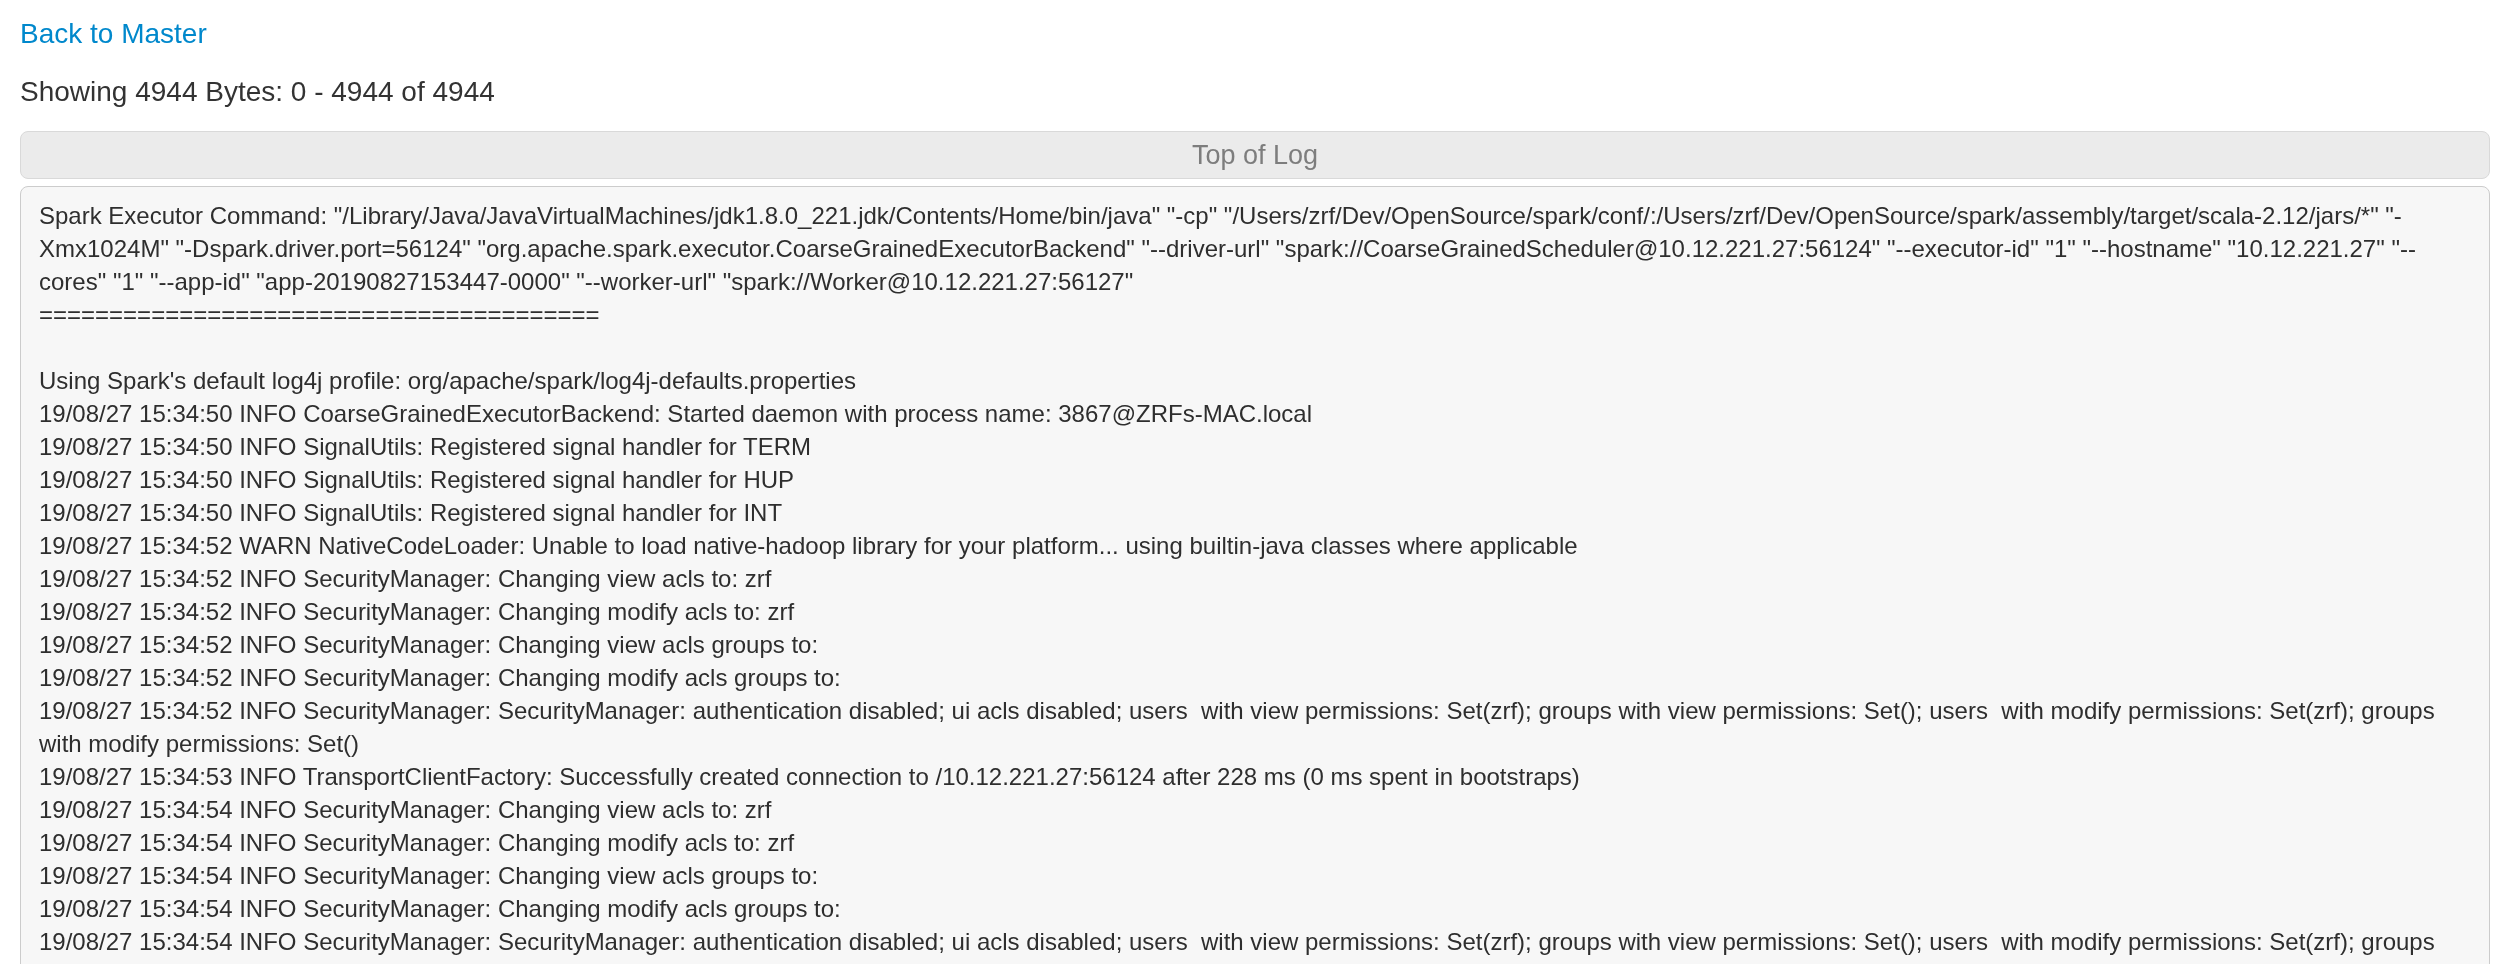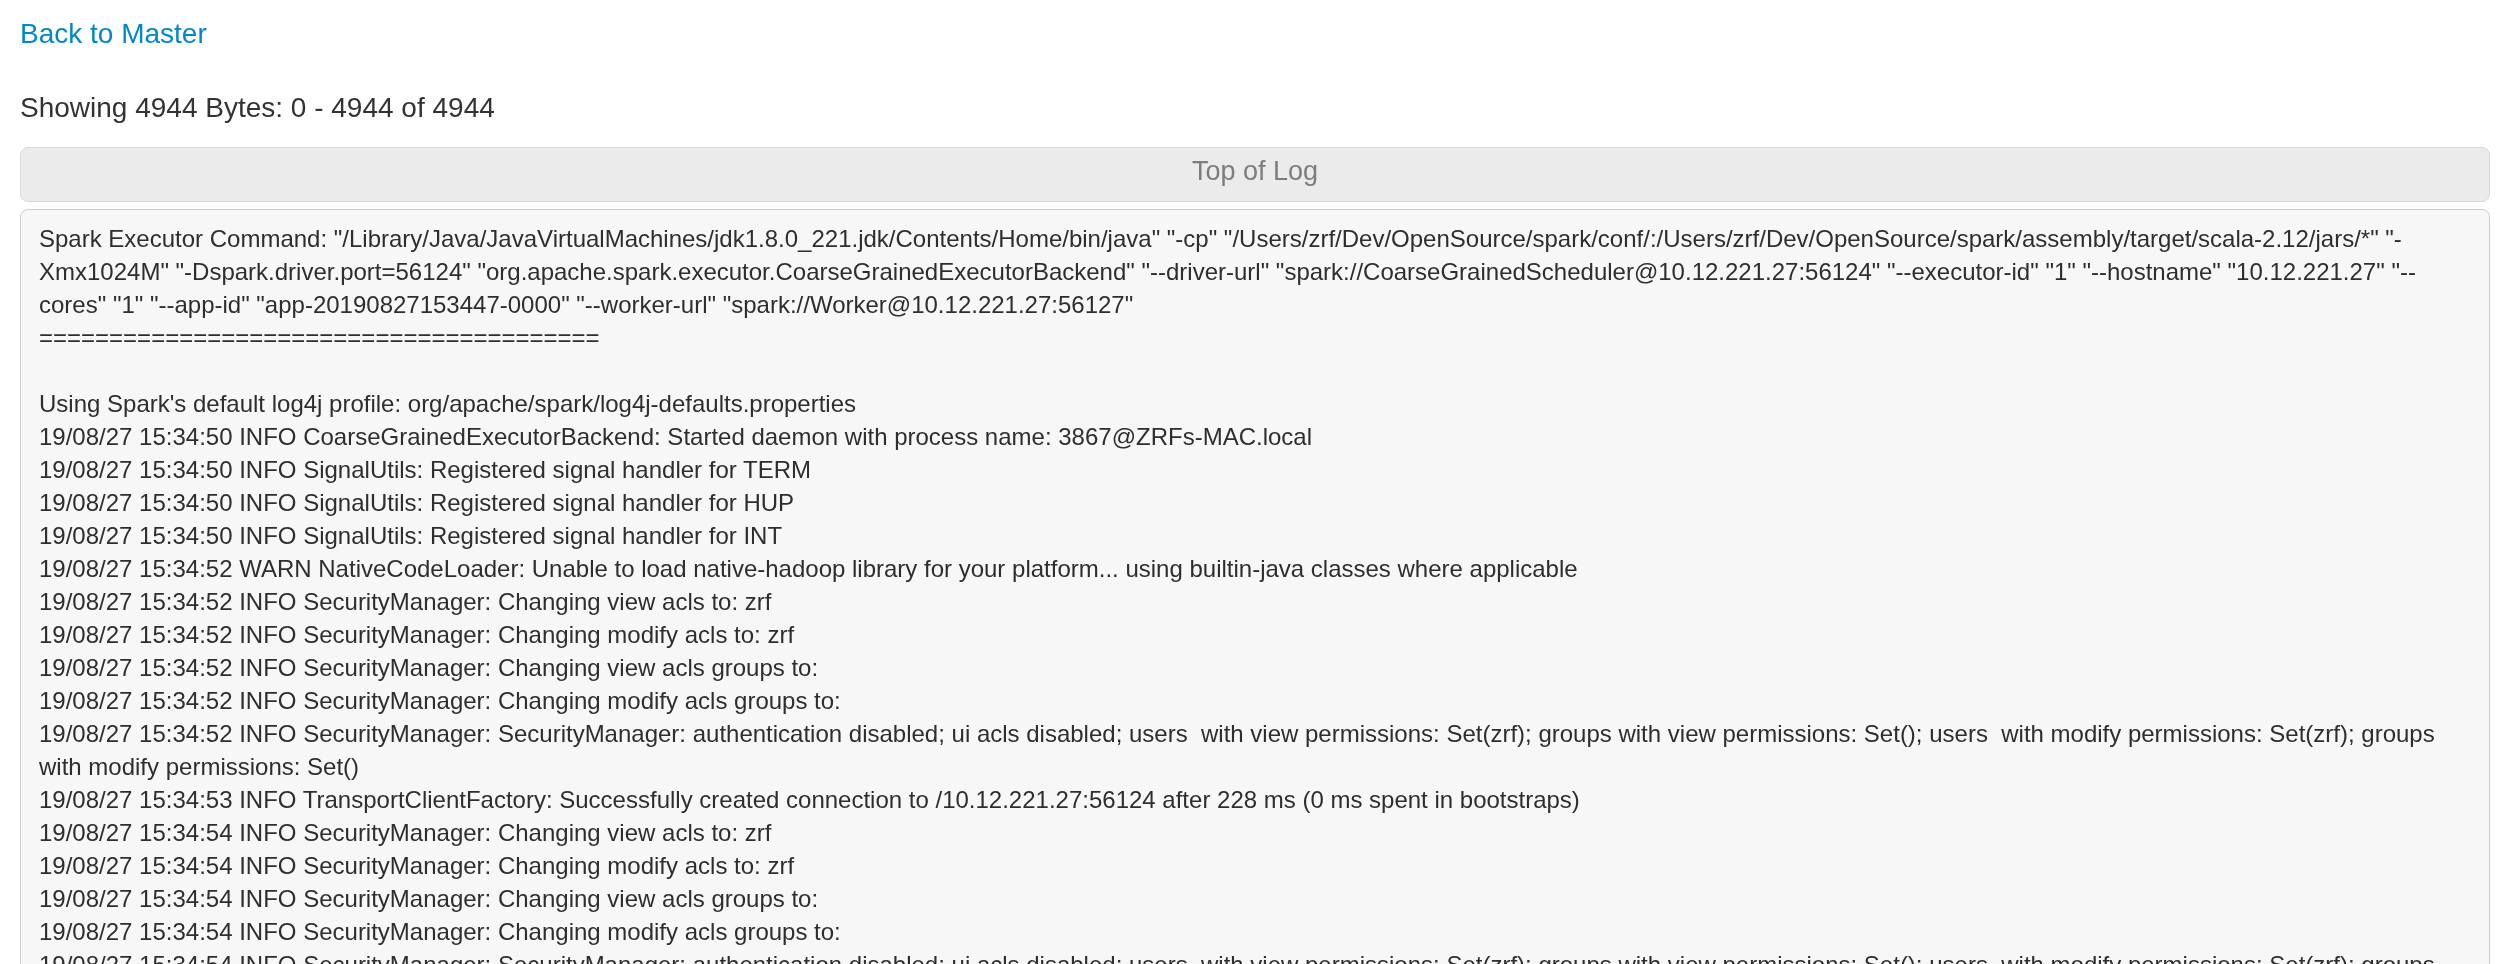--- a/index.html
+++ b/index.html
@@ -22,29 +22,29 @@
     color: #0088cc;
     text-decoration: none;
     font-size: 28px;
     line-height: 34px;
     margin-top: 5px;
     cursor: pointer;
   }
   .byte-info {
     font-size: 28px;
     line-height: 34px;
-    margin-top: 40px;
+    margin-top: 24px;
     color: #333333;
   }
   .log-header {
     margin-top: 22px;
     background: #ebebeb;
     border: 1px solid #d9d9d9;
     border-radius: 8px;
-    height: 55px;
+    height: 48px;
     line-height: 47px;
     text-align: center;
     color: #7d7d7d;
     font-size: 27px;
   }
   .log-box {
     margin-top: 7px;
     background: #f7f7f7;
     border: 1px solid #cccccc;
     border-radius: 8px;

